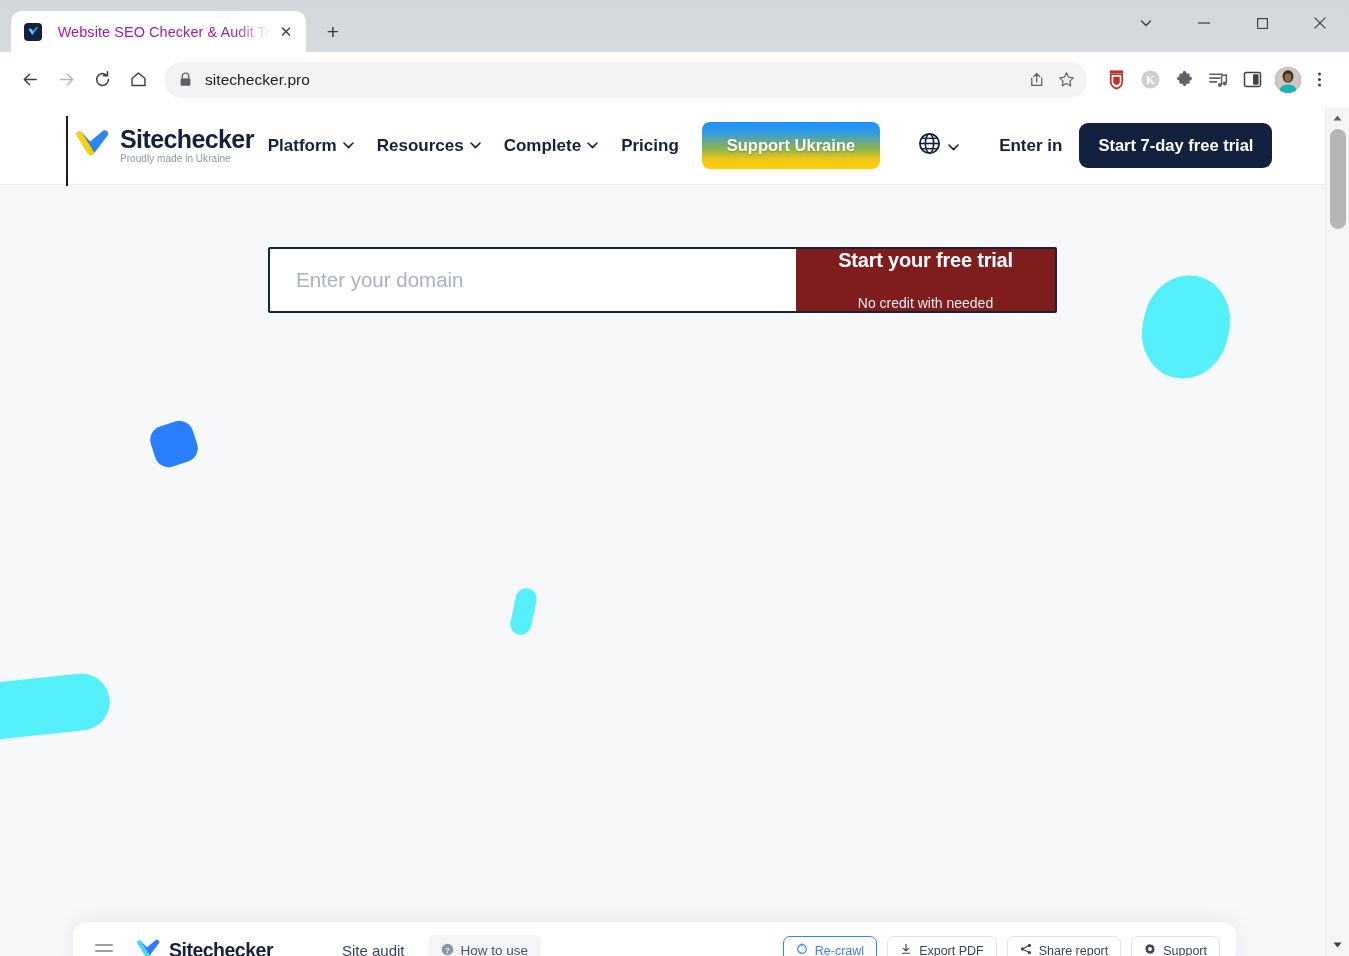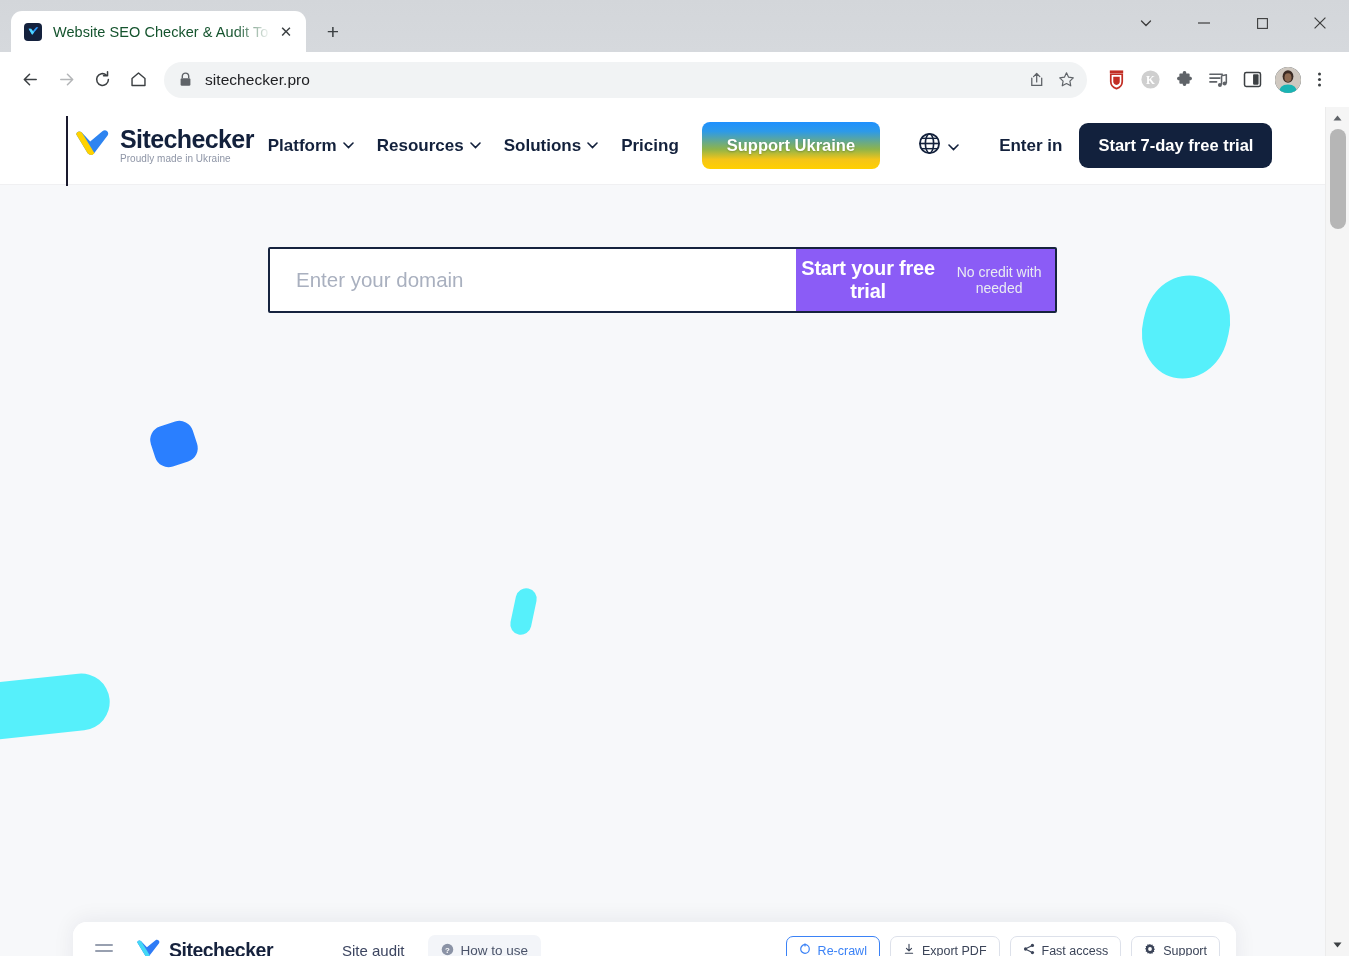--- a/index.html
+++ b/index.html
@@ -38,26 +38,27 @@
   .favicon {
     width: 18px; height: 18px;
     border-radius: 4px;
     background: #14213d;
     flex: 0 0 18px;
     display: flex; align-items: center; justify-content: center;
     margin-right: 11px;
   }
   .favicon svg { display: block; }
   .tab-title {
-    font-size: 14.5px; color: #14532d;
+    font-size: 14.5px; color: #a21caf;
     white-space: nowrap; overflow: hidden;
     flex: 1 1 auto;
     -webkit-mask-image: linear-gradient(to right, #000 82%, transparent 99%);
     mask-image: linear-gradient(to right, #000 82%, transparent 99%);
     letter-spacing: 0.05px;
+    text-align: right;
   }
   .tab-close {
     width: 22px; height: 22px; flex: 0 0 22px;
     display: flex; align-items: center; justify-content: center;
     border-radius: 50%; cursor: pointer;
     font-size: 15px; color: #3c4043;
     margin-left: 2px;
   }
   .newtab {
     width: 30px; height: 30px; margin-left: 12px; margin-bottom: 5px;
@@ -246,22 +247,22 @@
     position: relative; z-index: 3;
   }
   .searchform input {
     flex: 1 1 auto; border: none; outline: none;
     font-size: 20.5px; color: #16233e;
     padding: 0 26px; background: transparent;
     font-family: "Liberation Sans", sans-serif;
   }
   .searchform input::placeholder { color: #a9b0bf; }
   .cta {
-    flex: 0 0 259px; background: #8b5cf6; color: #ffffff;
-    display: flex; flex-direction: row;
+    flex: 0 0 259px; background: #7f1d1d; color: #ffffff;
+    display: flex; flex-direction: column;
     align-items: center; justify-content: space-between;
     cursor: pointer; gap: 3px;
   }
   .cta .t1 { font-size: 20px; font-weight: 700; letter-spacing: -0.2px; }
   .cta .t2 { font-size: 14px; font-weight: 400; color: #e9ecf2; }
 
   
   .dashcard {
     position: absolute; left: 73px; right: 89px; top: 737px;
     height: 220px;
@@ -487,21 +488,21 @@
           </div>
           <div class="navlink">
             <span>Resources</span>
             <span class="chev">
                 <svg width="11" height="7" viewBox="0 0 11 7">
                   <path d="M1 1 L5.5 5.5 L10 1" stroke="#13213c" stroke-width="1.6" fill="none" stroke-linecap="round"></path>
                 </svg>
               </span>
           </div>
           <div class="navlink">
-            <span>Solutions</span>
+            <span>Complete</span>
             <span class="chev">
                 <svg width="11" height="7" viewBox="0 0 11 7">
                   <path d="M1 1 L5.5 5.5 L10 1" stroke="#13213c" stroke-width="1.6" fill="none" stroke-linecap="round"></path>
                 </svg>
               </span>
           </div>
           <div class="navlink">
             <span>Pricing</span>
           </div>
         </div>
@@ -585,21 +586,21 @@
                 <span>Export PDF</span>
               </div>
               <div class="dash-btn">
                 <span><svg width="12" height="12" viewBox="0 0 14 14">
                       <circle cx="11" cy="2.8" r="1.9" fill="#3b4458"></circle>
                       <circle cx="3" cy="7" r="1.9" fill="#3b4458"></circle>
                       <circle cx="11" cy="11.2" r="1.9" fill="#3b4458"></circle>
                       <line x1="4.3" y1="6.2" x2="9.7" y2="3.5" stroke="#3b4458" stroke-width="1.2"></line>
                       <line x1="4.3" y1="7.8" x2="9.7" y2="10.5" stroke="#3b4458" stroke-width="1.2"></line>
                     </svg></span>
-                <span>Fast access</span>
+                <span>Share report</span>
               </div>
               <div class="dash-btn">
                 <span><svg width="12" height="12" viewBox="0 0 14 14">
                       <path d="M7 0.8 l1.1 1.5 1.8-.5 .4 1.8 1.8 .5-.6 1.8 1.3 1.3-1.3 1.3 .6 1.8-1.8 .5-.4 1.8-1.8-.5L7 13.2 5.9 11.7l-1.8 .5-.4-1.8-1.8-.5 .6-1.8L1.2 6.8 2.5 5.5 1.9 3.7l1.8-.5 .4-1.8 1.8 .5z" fill="#3b4458"></path>
                       <circle cx="7" cy="7" r="2.2" fill="#ffffff"></circle>
                     </svg></span>
                 <span>Support</span>
               </div>
             </div>
           </div>

